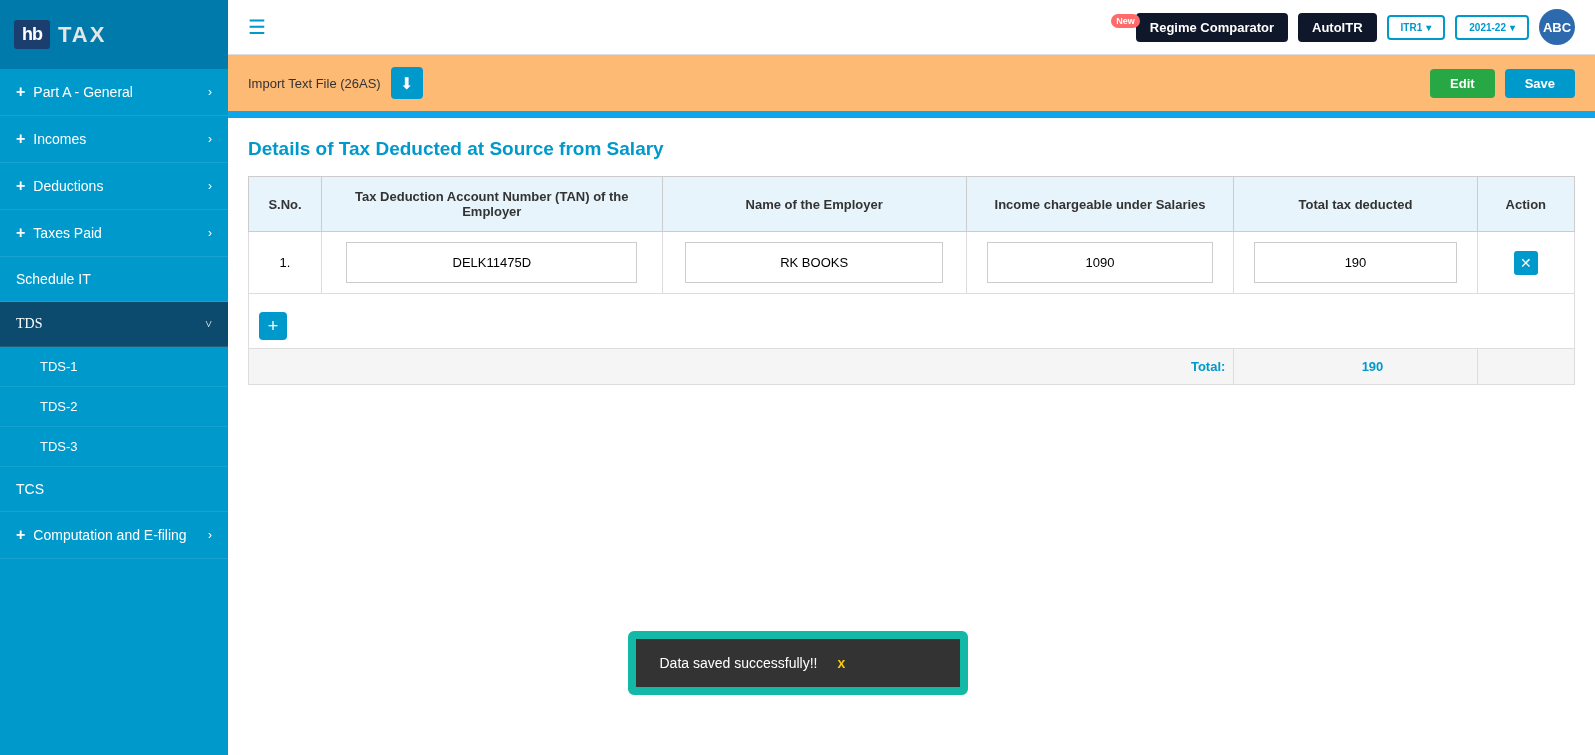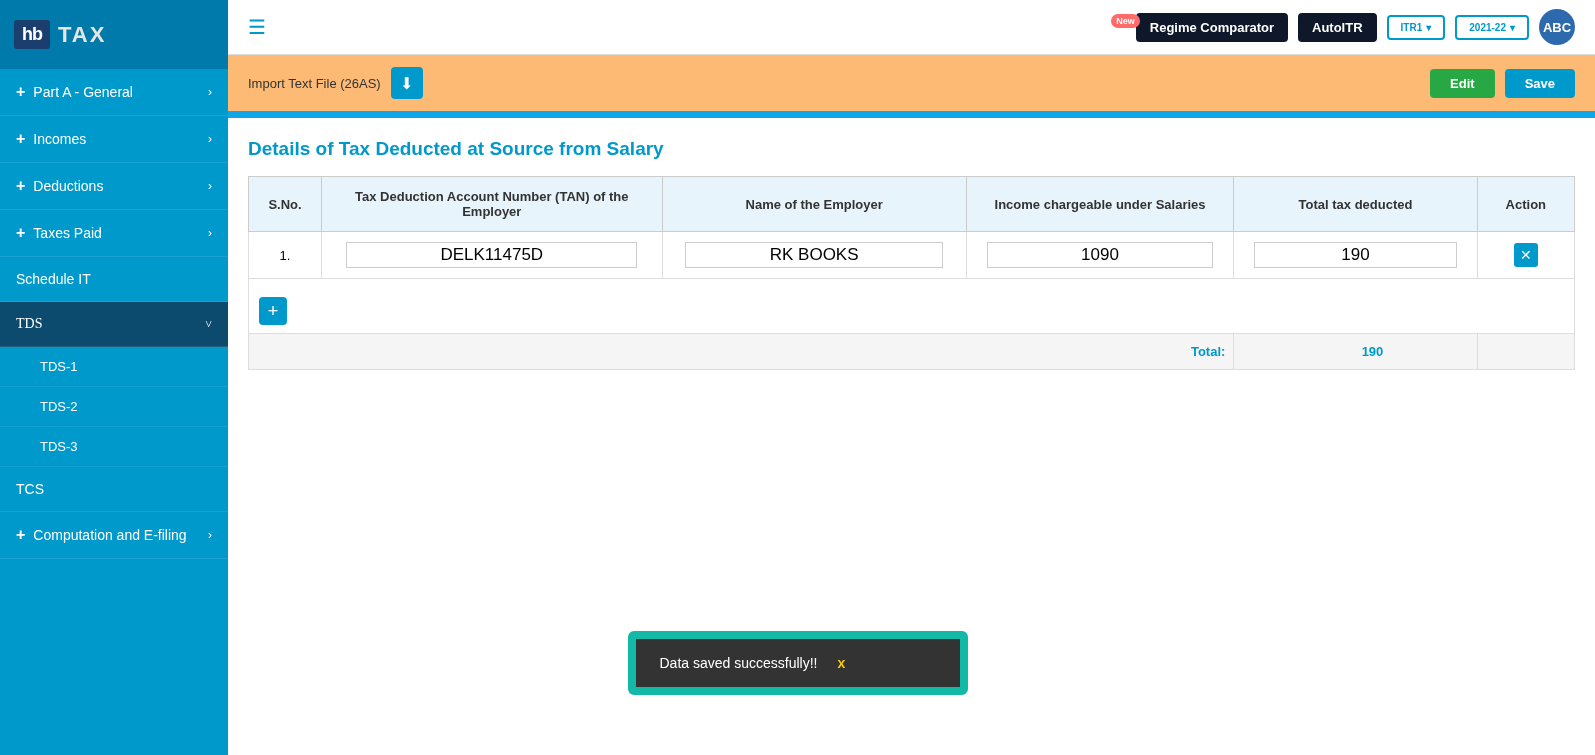--- a/index.html
+++ b/index.html
@@ -209,22 +209,22 @@
     .data-table td {
       padding: 10px 8px;
       border: 1px solid #ddd;
       text-align: center;
       background: white;
       font-size: 13px;
     }
     .data-table tr:nth-child(even) td { background: #f9f9f9; }
     .table-input {
       border: 1px solid #ccc;
-      padding: 2px 8px;
-      font-size: 17px;
+      padding: 12px 8px;
+      font-size: 13px;
       width: 90%;
       text-align: center;
     }
     .btn-delete {
       background: #0099cc;
       color: white;
       border: none;
       width: 24px;
       height: 24px;
       border-radius: 3px;

